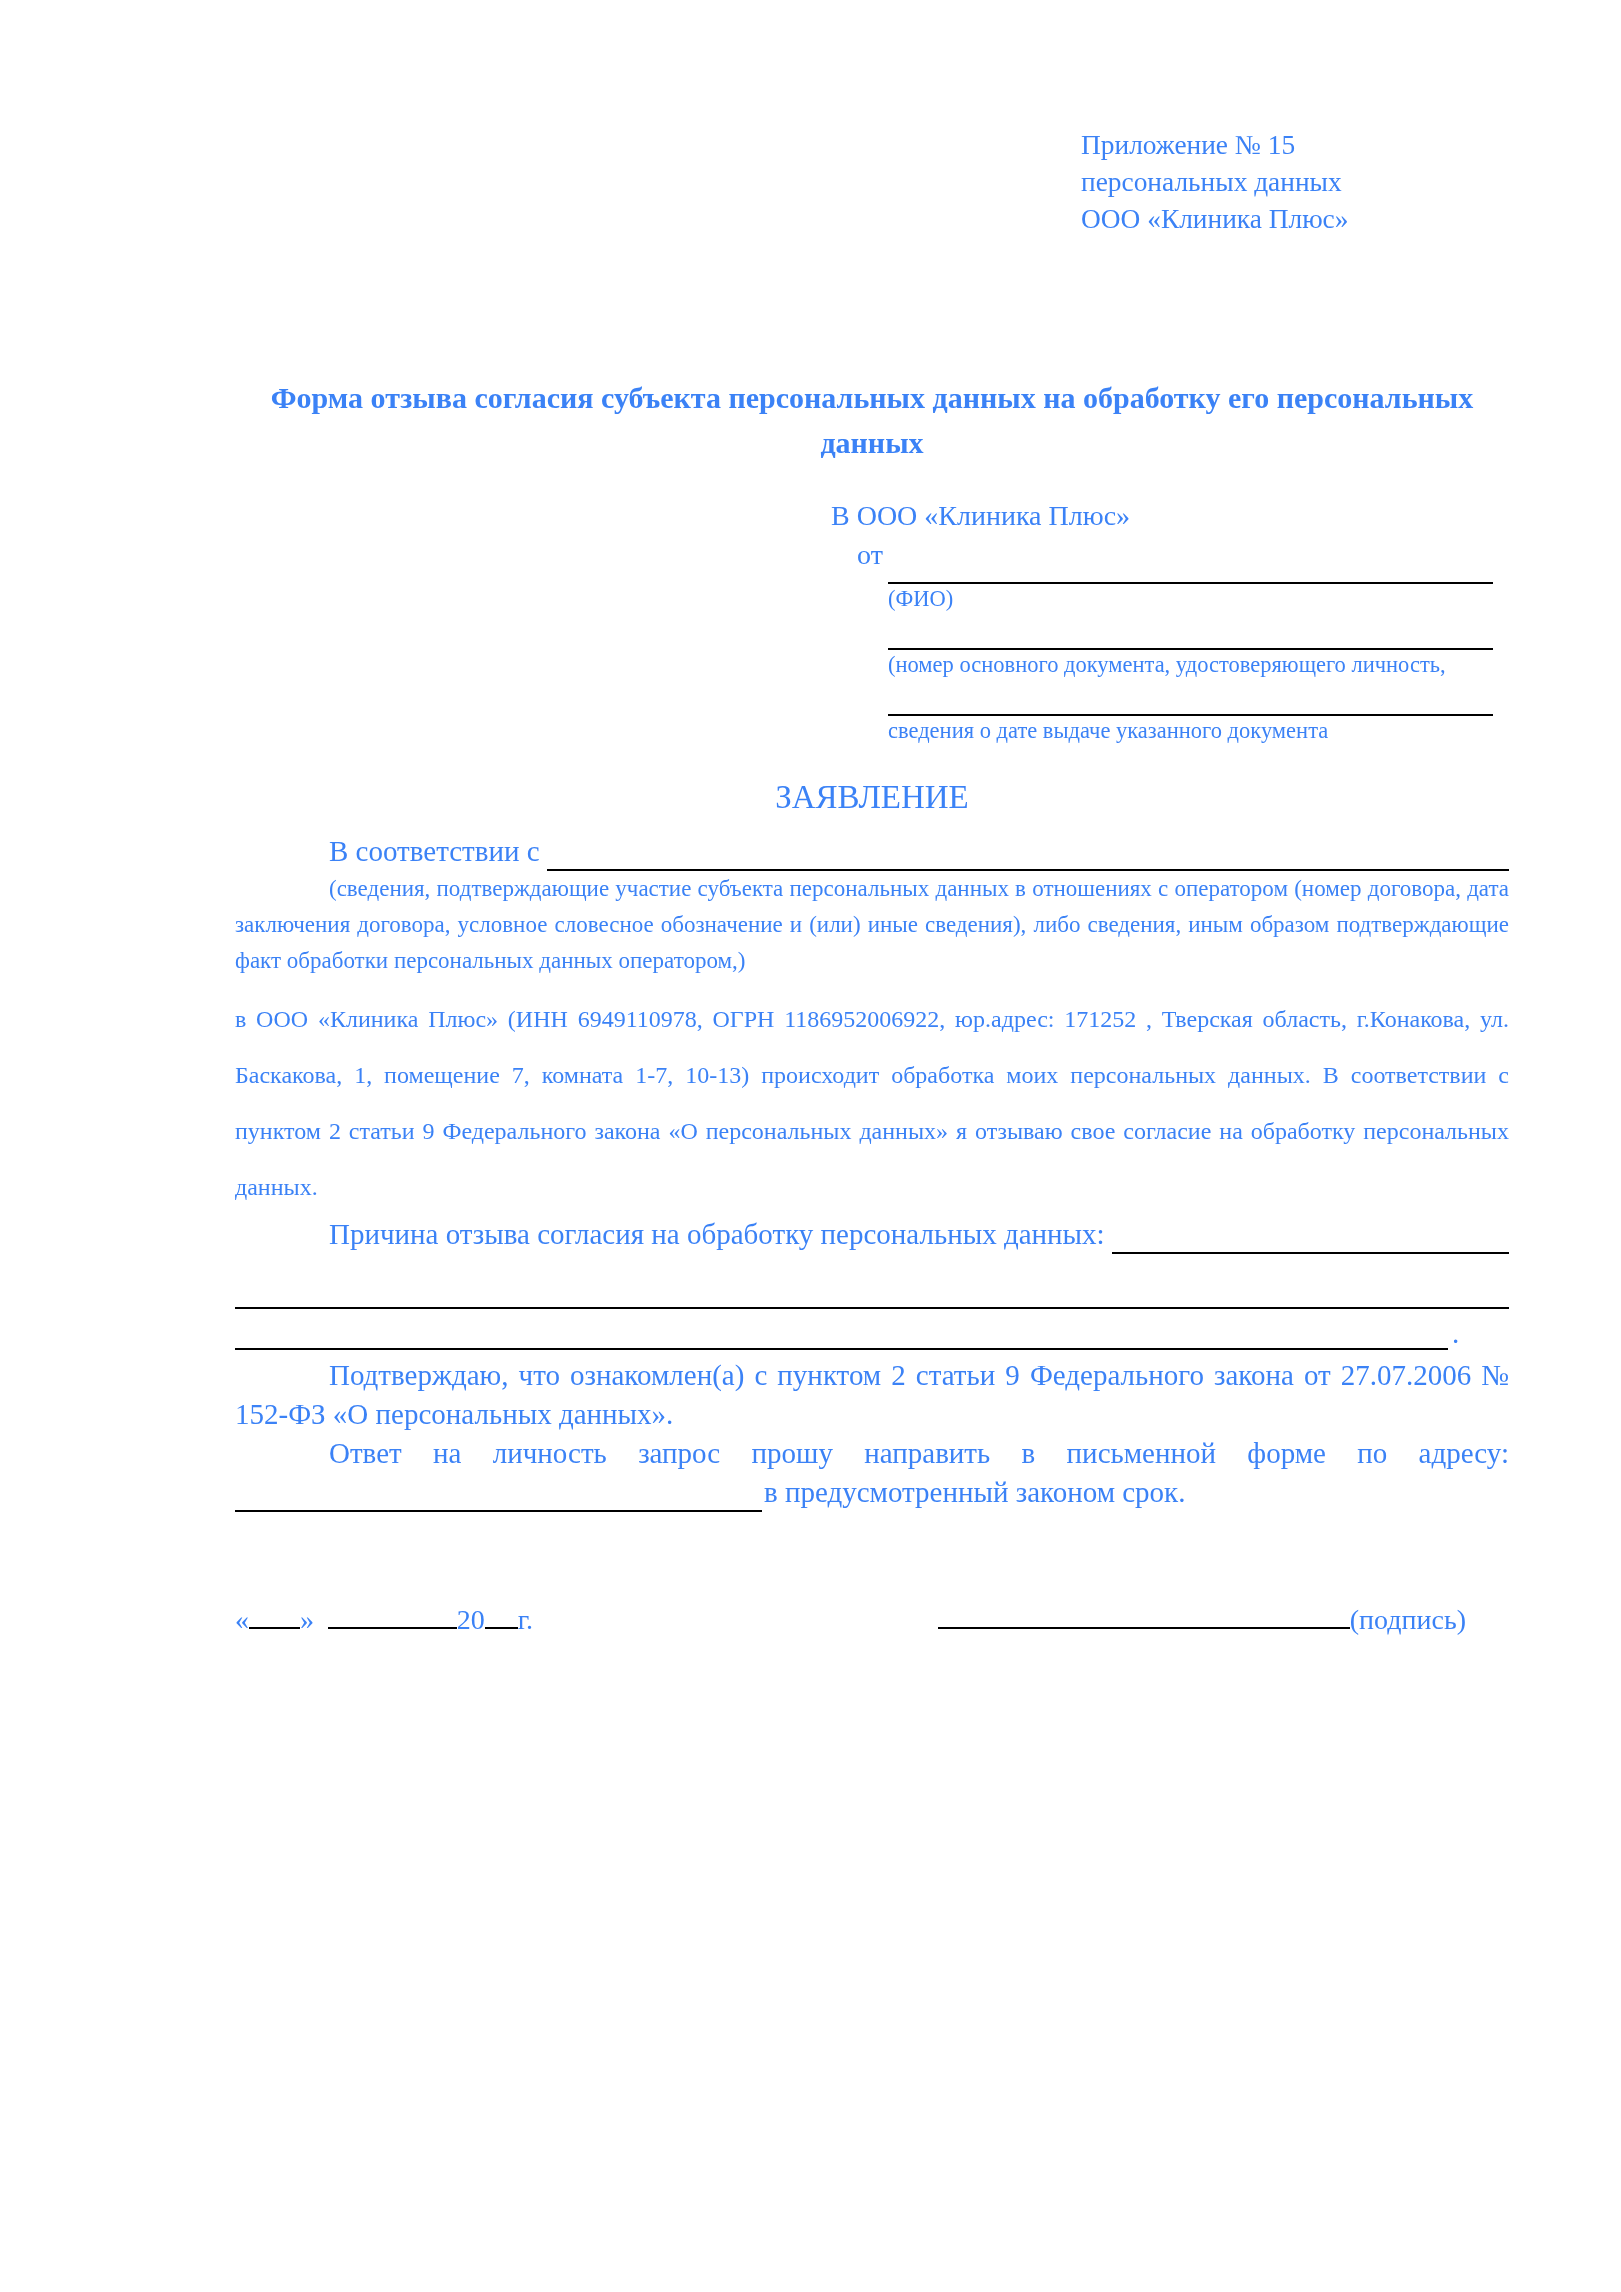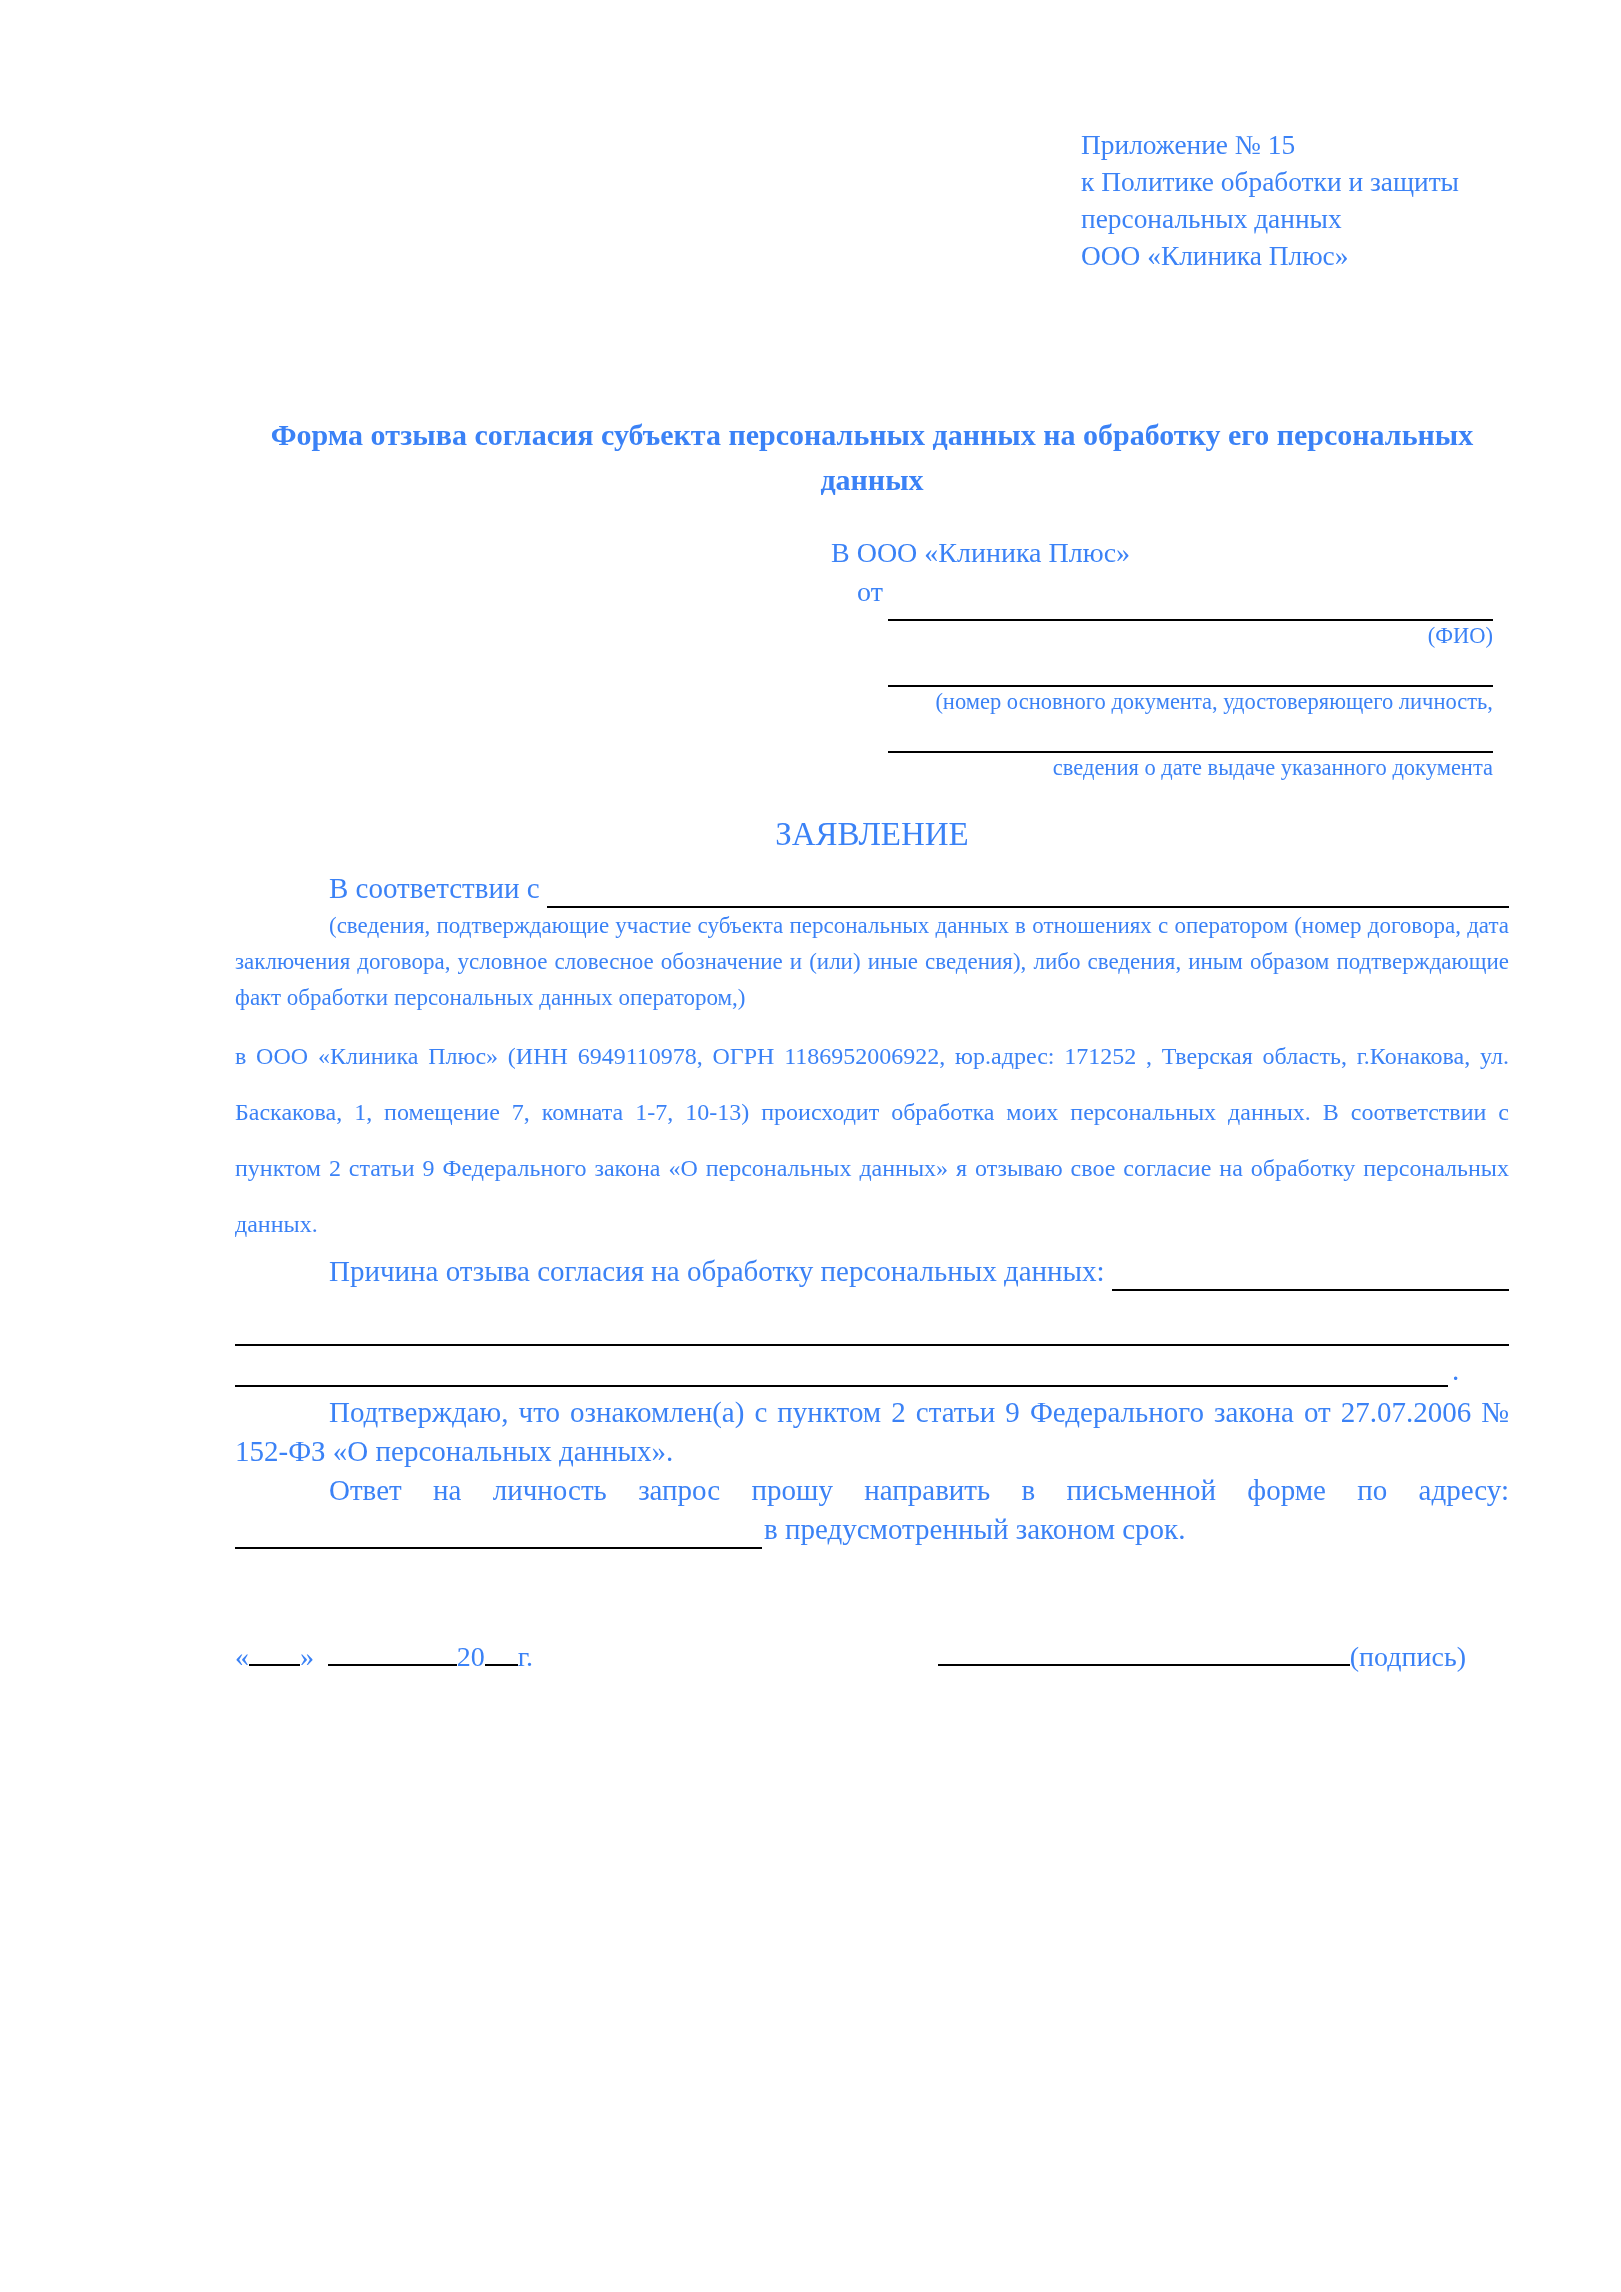--- a/index.html
+++ b/index.html
@@ -27,21 +27,21 @@
     font-size: 30px;
     line-height: 45px;
   }
 
   
   .recipient { margin-top: 31px; margin-left: 596px; font-size: 28px; line-height: 39px; }
   .recipient .from { margin-left: 26px; }
   .fields { margin-left: 57px; width: 605px; }
   .field-line { border-bottom: 2px solid #000; height: 37px; }
   .field-line.short { height: 9.8px; }
-  .field-label { text-align: right; font-size: 22.5px; line-height: 29px; }
+  .field-label { text-align: left; font-size: 22.5px; line-height: 29px; }
 
   
   .statement-heading { margin-top: 33px; text-align: center; font-size: 33px; line-height: 39px; }
 
   .flex-row { display: flex; align-items: flex-end; font-size: 29px; line-height: 39px; }
   .flex-row .lbl { white-space: nowrap; }
   .fill { flex: 1 1 auto; border-bottom: 2px solid #000; margin-left: 7.8px; height: 35px; }
 
   .intro-row { margin-top: 15.7px; }
   .intro-row .lbl { padding-left: 94px; }
@@ -91,21 +91,20 @@
   .sig-left, .sig-right { white-space: nowrap; }
 </style>
 </head>
 <body>
 
 <div class="page">
   <div class="content">
 
     <div class="appendix">
       <div>Приложение № 15</div>
-      <div>к Политике обработки и защиты</div>
       <div>персональных данных</div>
       <div>ООО «Клиника Плюс»</div>
     </div>
 
     <div class="doc-title">Форма отзыва согласия субъекта персональных данных на обработку его персональных данных</div>
 
     <div class="recipient">
       <div>В ООО «Клиника Плюс»</div>
       <div class="from">от</div>
       <div class="fields">

